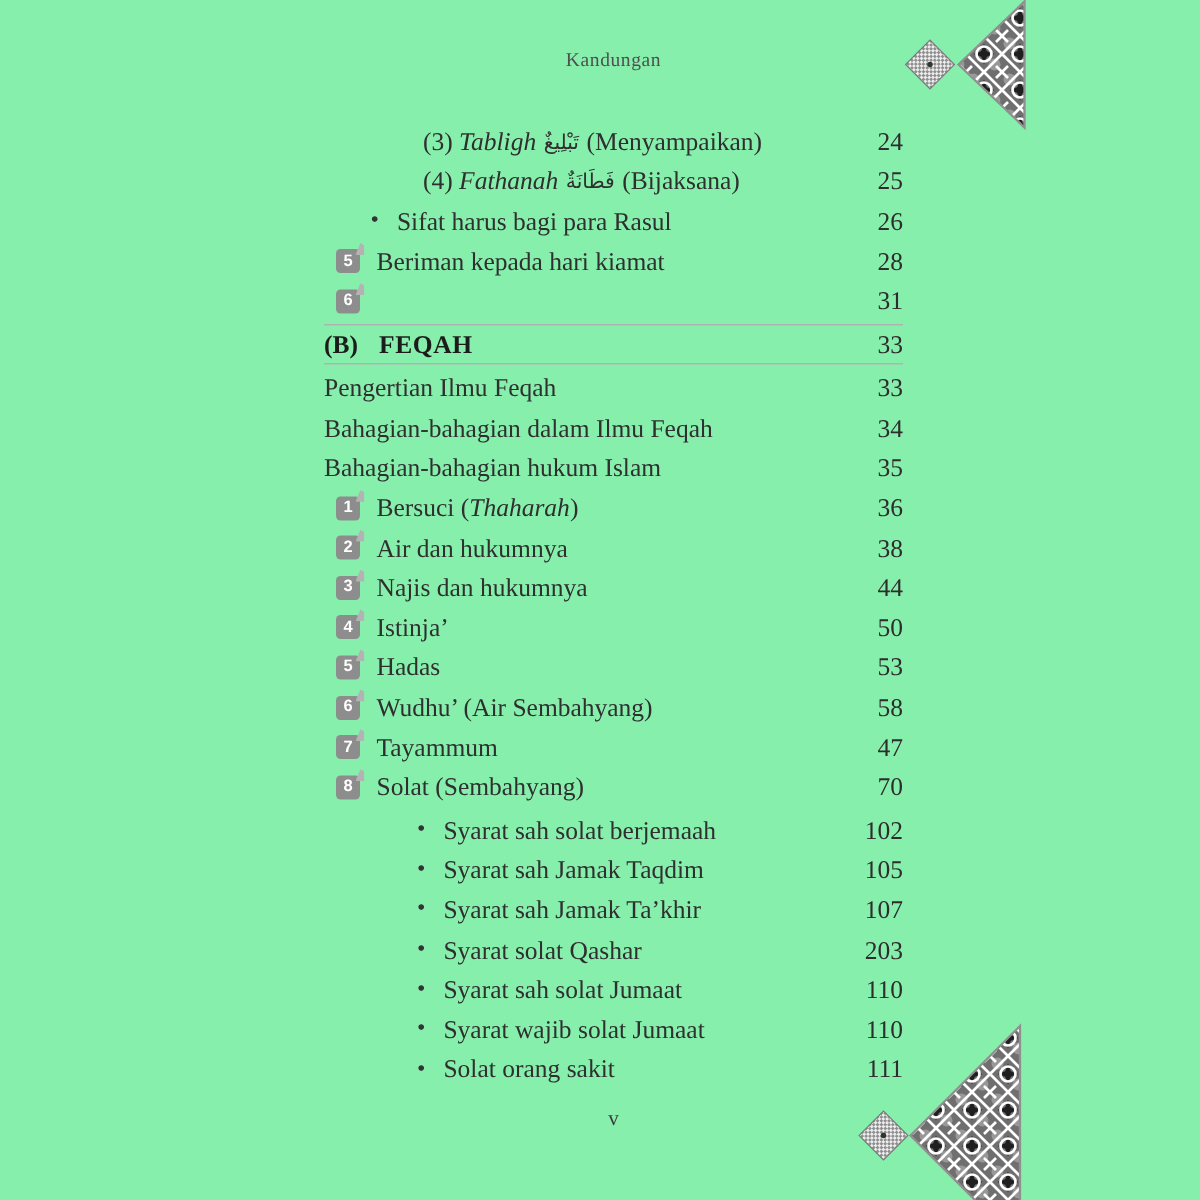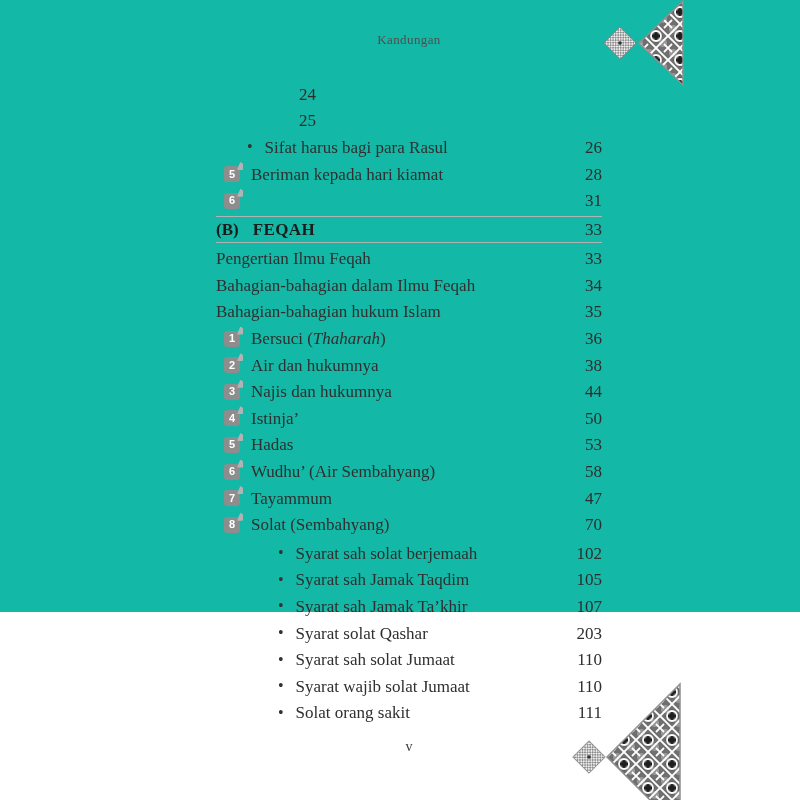--- a/index.html
+++ b/index.html
@@ -1,16 +1,16 @@
 <!DOCTYPE html>
 <html><head>
 <meta charset="utf-8">
 <style>
   html,body{margin:0;padding:0;width:800px;height:800px;overflow:hidden;background:#ffffff;}
-  .page{position:relative;width:800px;height:612px;background:#14b8a6;
+  .page{position:relative;width:800px;height:800px;background:#86efac;
         font-family:"Liberation Serif","DejaVu Serif",serif;color:#2f2f2f;}
 
   .running-header{position:absolute;left:216px;top:32px;width:386px;text-align:center;
         font-size:13px;color:#4f4f4f;letter-spacing:.4px;}
   .footer-pg{position:absolute;left:216px;top:739px;width:386px;text-align:center;
         font-size:14px;color:#3c3c3c;}
 
   .toc{position:absolute;left:216px;top:81px;width:386px;}
   .row{height:26.6px;display:flex;align-items:center;justify-content:space-between;
        font-size:17px;line-height:1;white-space:nowrap;}
@@ -114,24 +114,30 @@
     </g>
     <g>
       <rect x="13.5" y="65.5" width="23" height="23" transform="rotate(45 25 77)" fill="url(#ckb)" stroke="#7a7a7a" stroke-width="0.8"></rect>
       <circle cx="25" cy="77" r="1.8" fill="#333333"></circle>
     </g>
   </svg>
 
   <div class="toc">
 
     <div class="row ind-paren">
+      <span class="left">
+        <span><span>(3) </span><i class="it">Tabligh</i><span class="ar" dir="rtl">تَبْلِيغٌ</span><span>(Menyampaikan)</span></span>
+      </span>
       <span class="pg">24</span>
     </div>
 
     <div class="row ind-paren">
+      <span class="left">
+        <span><span>(4) </span><i class="it">Fathanah</i><span class="ar" dir="rtl">فَطَانَةٌ</span><span>(Bijaksana)</span></span>
+      </span>
       <span class="pg">25</span>
     </div>
 
     <div class="row ind-bullet-a">
       <span class="left">
           <span class="blt">•</span>
           <span>Sifat harus bagi para Rasul</span>
         </span>
       <span class="pg">26</span>
     </div>

